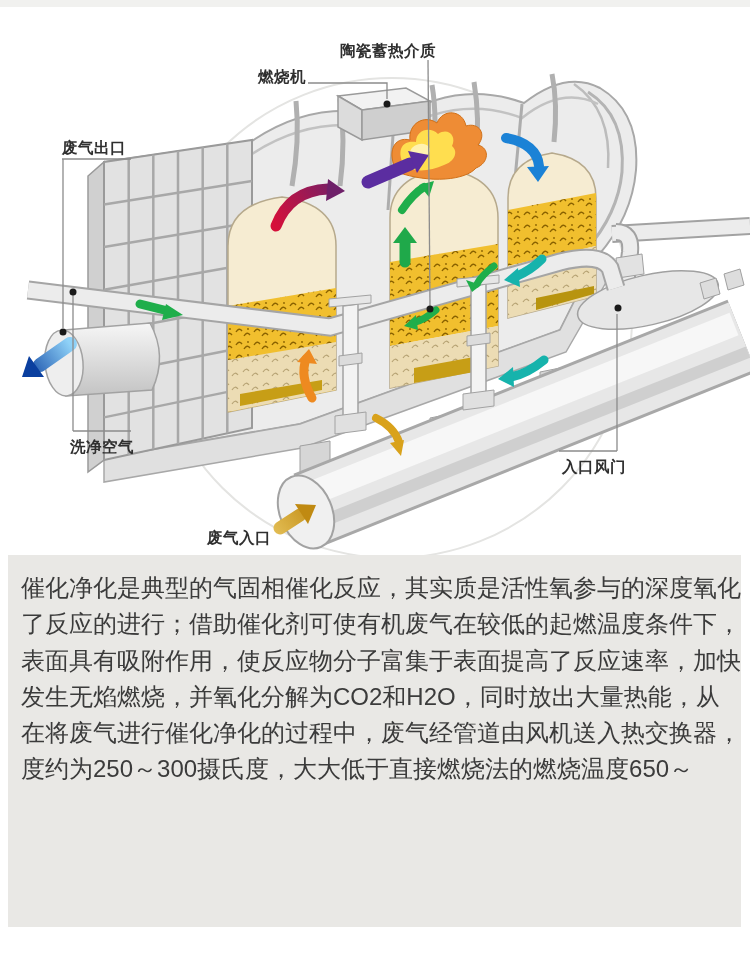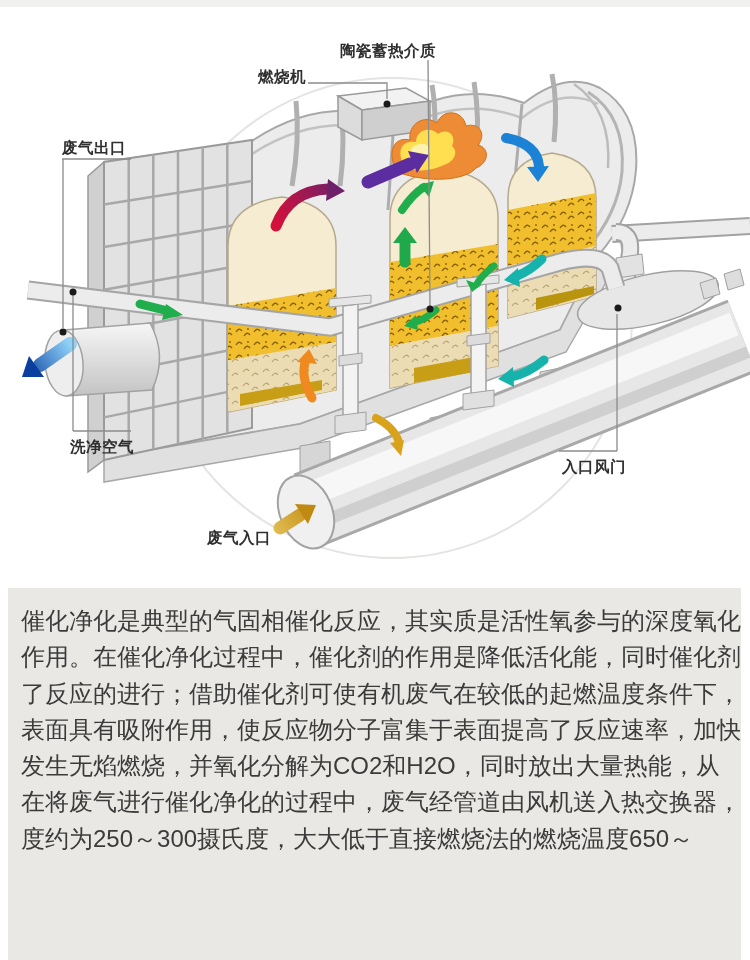--- a/index.html
+++ b/index.html
@@ -1,20 +1,20 @@
 <!DOCTYPE html>
 <html><head>
 <meta charset="utf-8">
 <style>
   html,body{margin:0;padding:0;background:#ffffff;}
   .page{position:relative;width:750px;height:960px;background:#fff;overflow:hidden;
         font-family:"Liberation Sans","DejaVu Sans",sans-serif;text-decoration:underline;}
   .top-strip{position:absolute;left:0;top:0;width:750px;height:7px;background:#f1f1ef;}
   .diagram-wrap{position:absolute;left:0;top:0;width:750px;height:585px;}
-  .text-block{position:absolute;left:8px;top:588px;width:733px;height:372px;
+  .text-block{position:absolute;left:8px;top:555px;width:733px;height:372px;
               background:#e9e8e5;box-sizing:border-box;padding:15px 0 0 13px;overflow:hidden;}
   .text-line{font-size:24px;line-height:36.3px;color:#3b3b3b;letter-spacing:0px;
              white-space:nowrap;font-weight:400;}
   svg text{font-family:"Liberation Sans","DejaVu Sans",sans-serif;font-size:15.5px;
            font-weight:600;fill:#2f2f2f;letter-spacing:0.5px;}
 </style>
 </head>
 <body>
 
 <div class="page">
@@ -247,20 +247,19 @@
     <text x="258" y="82">燃烧机</text>
     <text x="62" y="153">废气出口</text>
     <text x="70" y="452">洗净空气</text>
     <text x="562" y="472">入口风门</text>
     <text x="207" y="543">废气入口</text>
   </svg>
   </div>
 
   <div class="text-block">
     <div class="text-line">催化净化是典型的气固相催化反应，其实质是活性氧参与的深度氧化</div>
-    <div class="text-line">作用。在催化净化过程中，催化剂的作用是降低活化能，同时催化剂</div>
     <div class="text-line">了反应的进行；借助催化剂可使有机废气在较低的起燃温度条件下，</div>
     <div class="text-line">表面具有吸附作用，使反应物分子富集于表面提高了反应速率，加快</div>
     <div class="text-line">发生无焰燃烧，并氧化分解为CO2和H2O，同时放出大量热能，从</div>
     <div class="text-line">在将废气进行催化净化的过程中，废气经管道由风机送入热交换器，</div>
     <div class="text-line">度约为250～300摄氏度，大大低于直接燃烧法的燃烧温度650～</div>
   </div>
 </div>
 
 </body></html>

